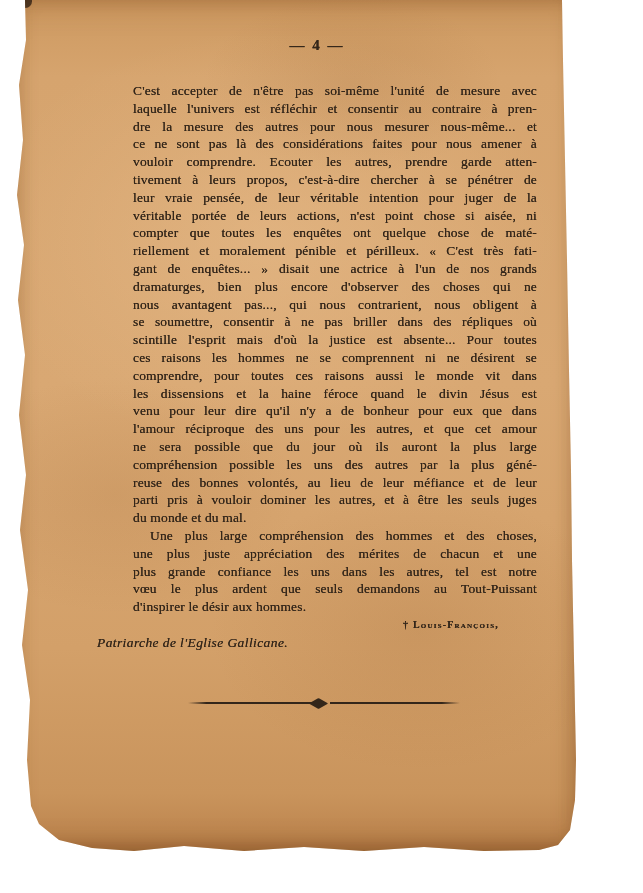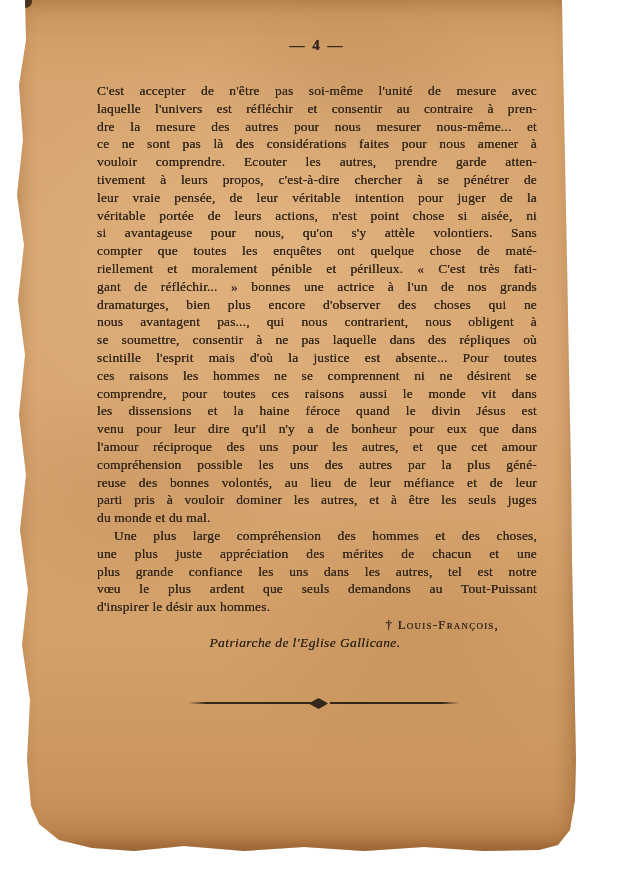--- a/index.html
+++ b/index.html
@@ -38,25 +38,25 @@
   .header{
     position:absolute;left:83px;top:37px;width:440px;text-align:center;
     color:var(--ink);font-size:15px;font-weight:bold;letter-spacing:2px;
     text-shadow:0 0 .4px rgba(51,38,26,.9);
   }
   .textblock{
     position:absolute;left:83px;top:82px;width:440px;
     color:var(--ink);font-size:13.5px;line-height:17.8px;letter-spacing:.15px;
     text-shadow:0 0 .45px rgba(51,38,26,.95);
   }
-  .para .line{text-align:justify;text-align-last:justify;}
+  .para .line{text-align:justify;text-align-last:justify;margin-left:36px;}
   .para .line:last-child{text-align-last:left;}
   .para2 .line:first-child{text-indent:17px;}
-  .sig-name{text-align:right;padding-right:38px;font-variant:small-caps;letter-spacing:1.2px;font-weight:normal;font-size:13px;}
-  .sig-title{text-align:center;padding-right:24px;font-style:italic;letter-spacing:.4px;}
+  .sig-name{text-align:right;padding-right:38px;font-variant:small-caps;letter-spacing:1.2px;font-weight:bold;font-size:10px;}
+  .sig-title{text-align:left;padding-right:24px;font-style:italic;letter-spacing:.4px;}
   .divider{
     position:absolute;left:174px;top:696px;width:272px;height:14px;
     display:flex;align-items:center;
   }
   .dline{flex:1;height:1.8px;background:var(--ink);}
   .dline.left{background:linear-gradient(90deg,transparent 0%,var(--ink) 14%,var(--ink) 100%);}
   .dline.right{background:linear-gradient(270deg,transparent 0%,var(--ink) 14%,var(--ink) 100%);}
   .diamond{width:11px;height:11px;background:var(--ink);flex:none;
     transform:translateX(-6px) scale(1.25,.7) rotate(45deg);border-radius:1px;}
 </style>
@@ -70,33 +70,33 @@
     <div class="textblock">
       <div class="para para1">
           <div class="line">C'est accepter de n'être pas soi-même l'unité de mesure avec</div>
           <div class="line">laquelle l'univers est réfléchir et consentir au contraire à pren-</div>
           <div class="line">dre la mesure des autres pour nous mesurer nous-même... et</div>
           <div class="line">ce ne sont pas là des considérations faites pour nous amener à</div>
           <div class="line">vouloir comprendre. Ecouter les autres, prendre garde atten-</div>
           <div class="line">tivement à leurs propos, c'est-à-dire chercher à se pénétrer de</div>
           <div class="line">leur vraie pensée, de leur véritable intention pour juger de la</div>
           <div class="line">véritable portée de leurs actions, n'est point chose si aisée, ni</div>
-          <div class="line">si avantageuse pour nous, qu'on s'y attèle volontiers. Sans</div>
           <div class="line">compter que toutes les enquêtes ont quelque chose de maté-</div>
           <div class="line">riellement et moralement pénible et périlleux. « C'est très fati-</div>
-          <div class="line">gant de réfléchir... » bonnes une actrice à l'un de nos grands</div>
+          <div class="line">gant de enquêtes... » disait une actrice à l'un de nos grands</div>
           <div class="line">dramaturges, bien plus encore d'observer des choses qui ne</div>
           <div class="line">nous avantagent pas..., qui nous contrarient, nous obligent à</div>
-          <div class="line">se soumettre, consentir à ne pas laquelle dans des répliques où</div>
+          <div class="line">se soumettre, consentir à ne pas briller dans des répliques où</div>
           <div class="line">scintille l'esprit mais d'où la justice est absente... Pour toutes</div>
           <div class="line">ces raisons les hommes ne se comprennent ni ne désirent se</div>
           <div class="line">comprendre, pour toutes ces raisons aussi le monde vit dans</div>
           <div class="line">les dissensions et la haine féroce quand le divin Jésus est</div>
           <div class="line">venu pour leur dire qu'il n'y a de bonheur pour eux que dans</div>
           <div class="line">l'amour réciproque des uns pour les autres, et que cet amour</div>
+          <div class="line">ne sera possible que du jour où ils auront la plus large</div>
           <div class="line">compréhension possible les uns des autres par la plus géné-</div>
           <div class="line">reuse des bonnes volontés, au lieu de leur méfiance et de leur</div>
           <div class="line">parti pris à vouloir dominer les autres, et à être les seuls juges</div>
           <div class="line">du monde et du mal.</div>
         </div>
       <div class="para para2">
           <div class="line">Une plus large compréhension des hommes et des choses,</div>
           <div class="line">une plus juste appréciation des mérites de chacun et une</div>
           <div class="line">plus grande confiance les uns dans les autres, tel est notre</div>
           <div class="line">vœu le plus ardent que seuls demandons au Tout-Puissant</div>

